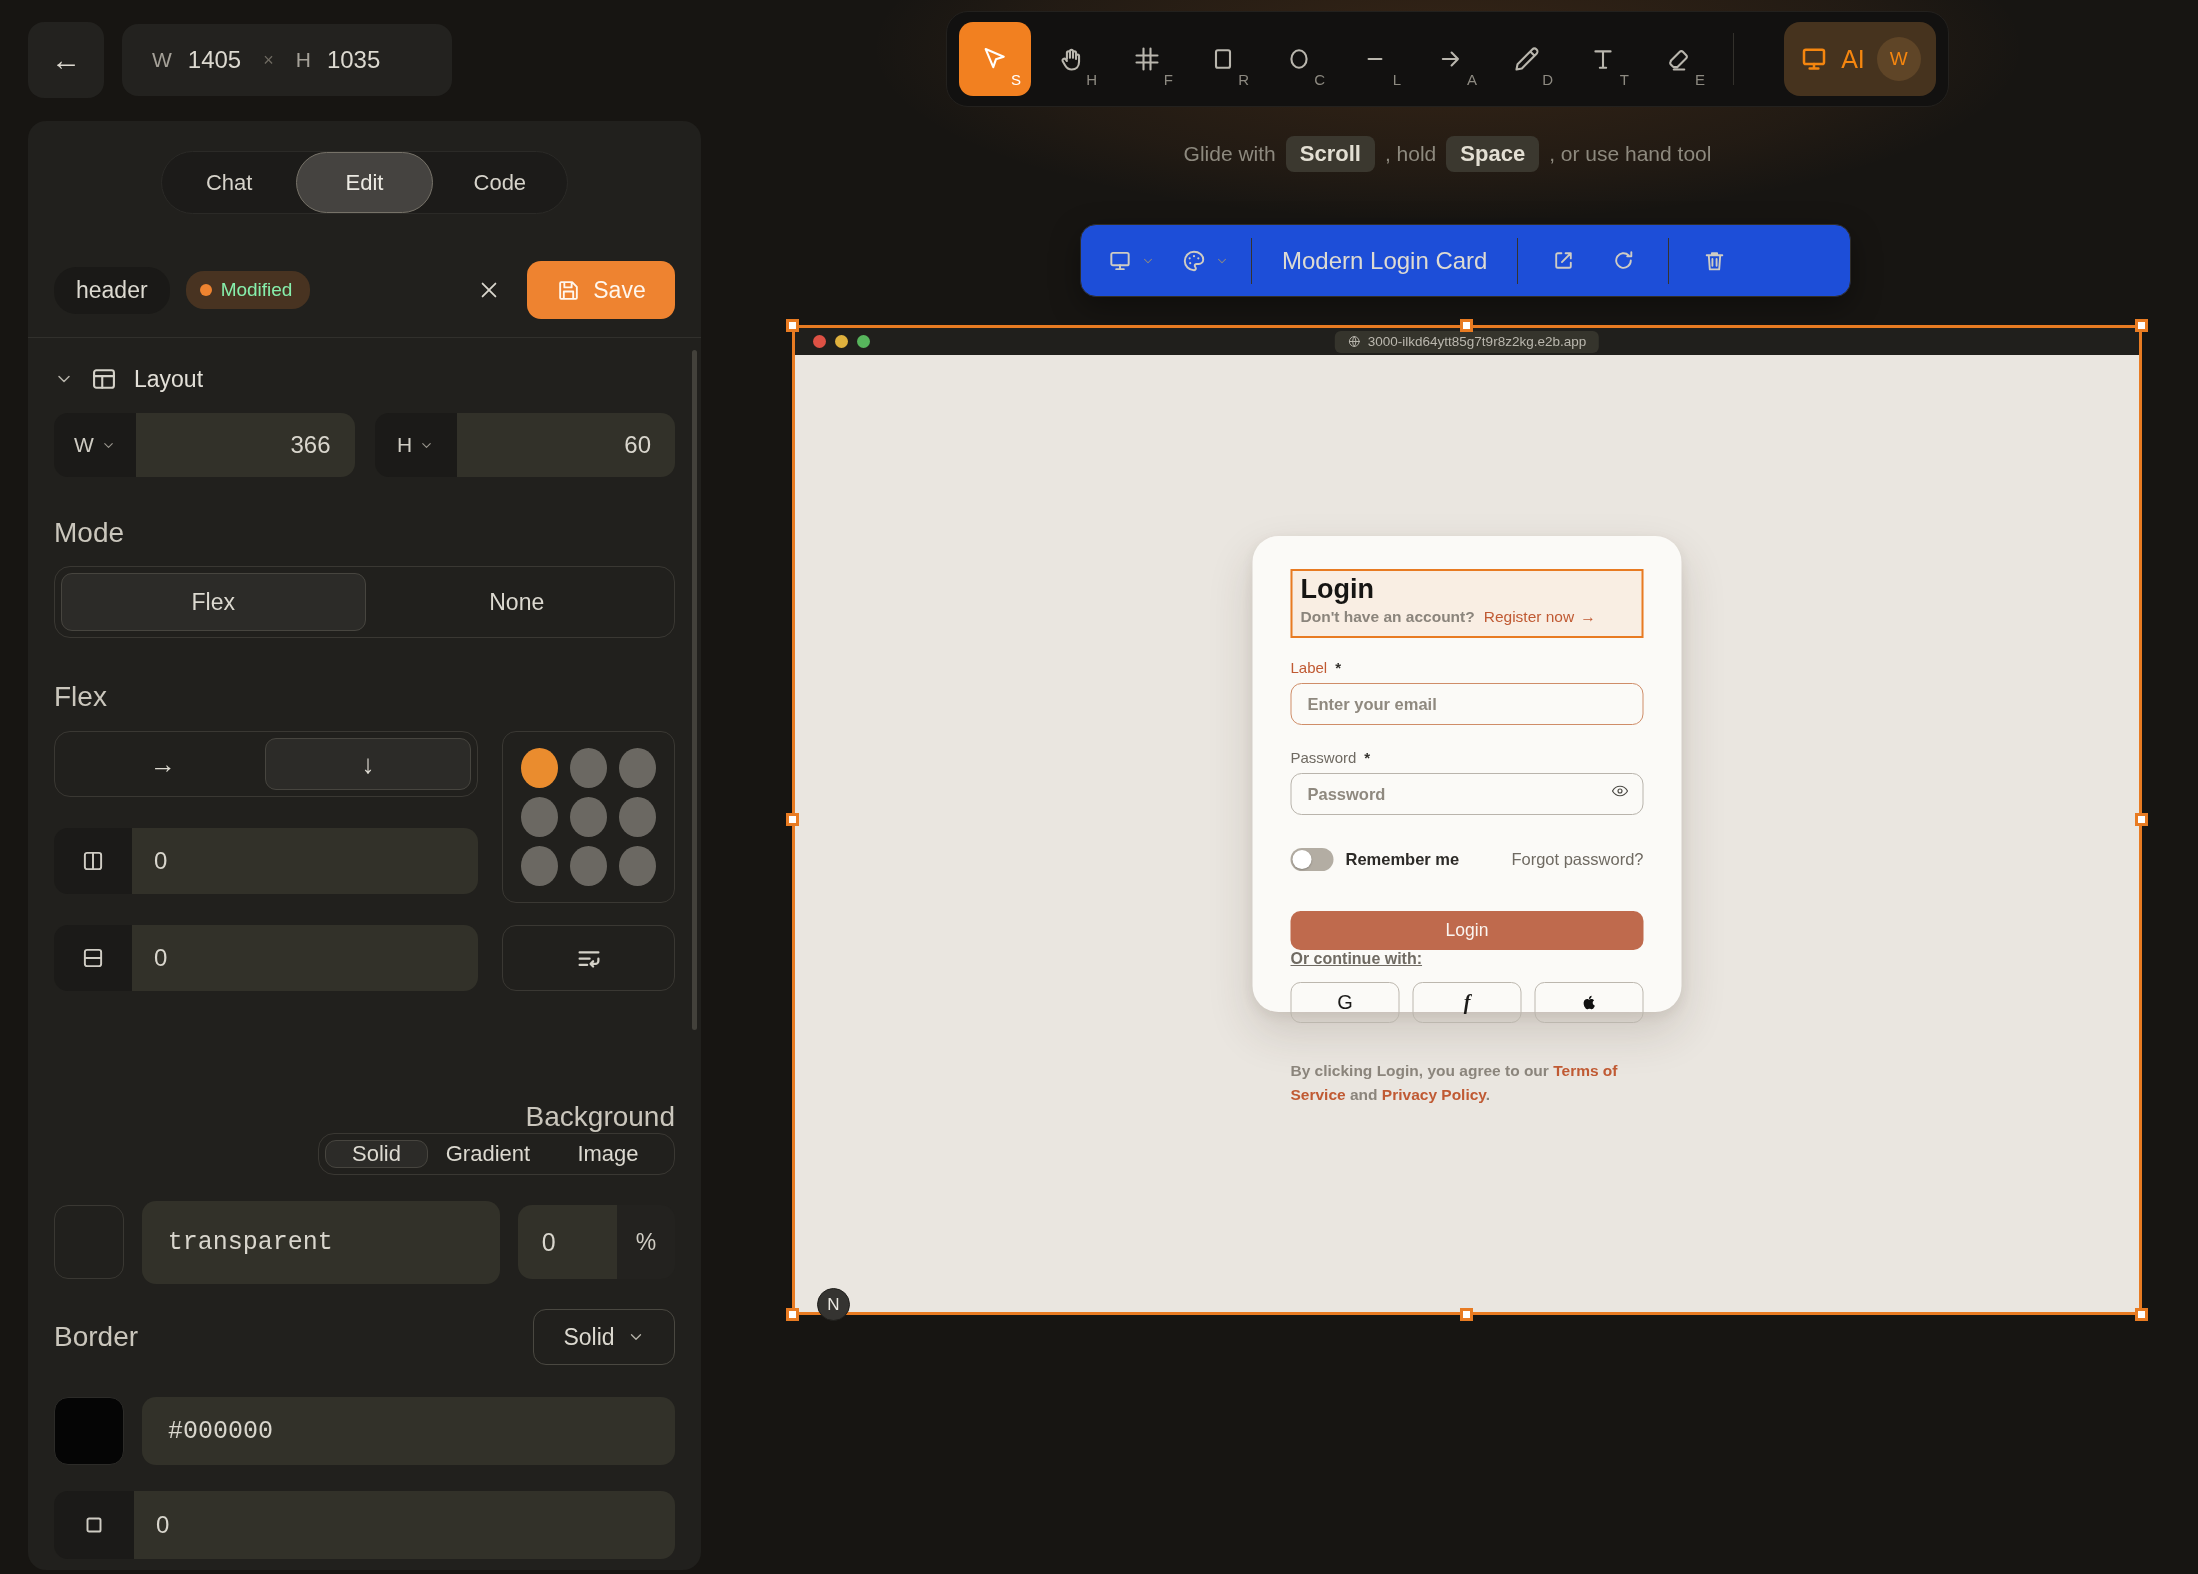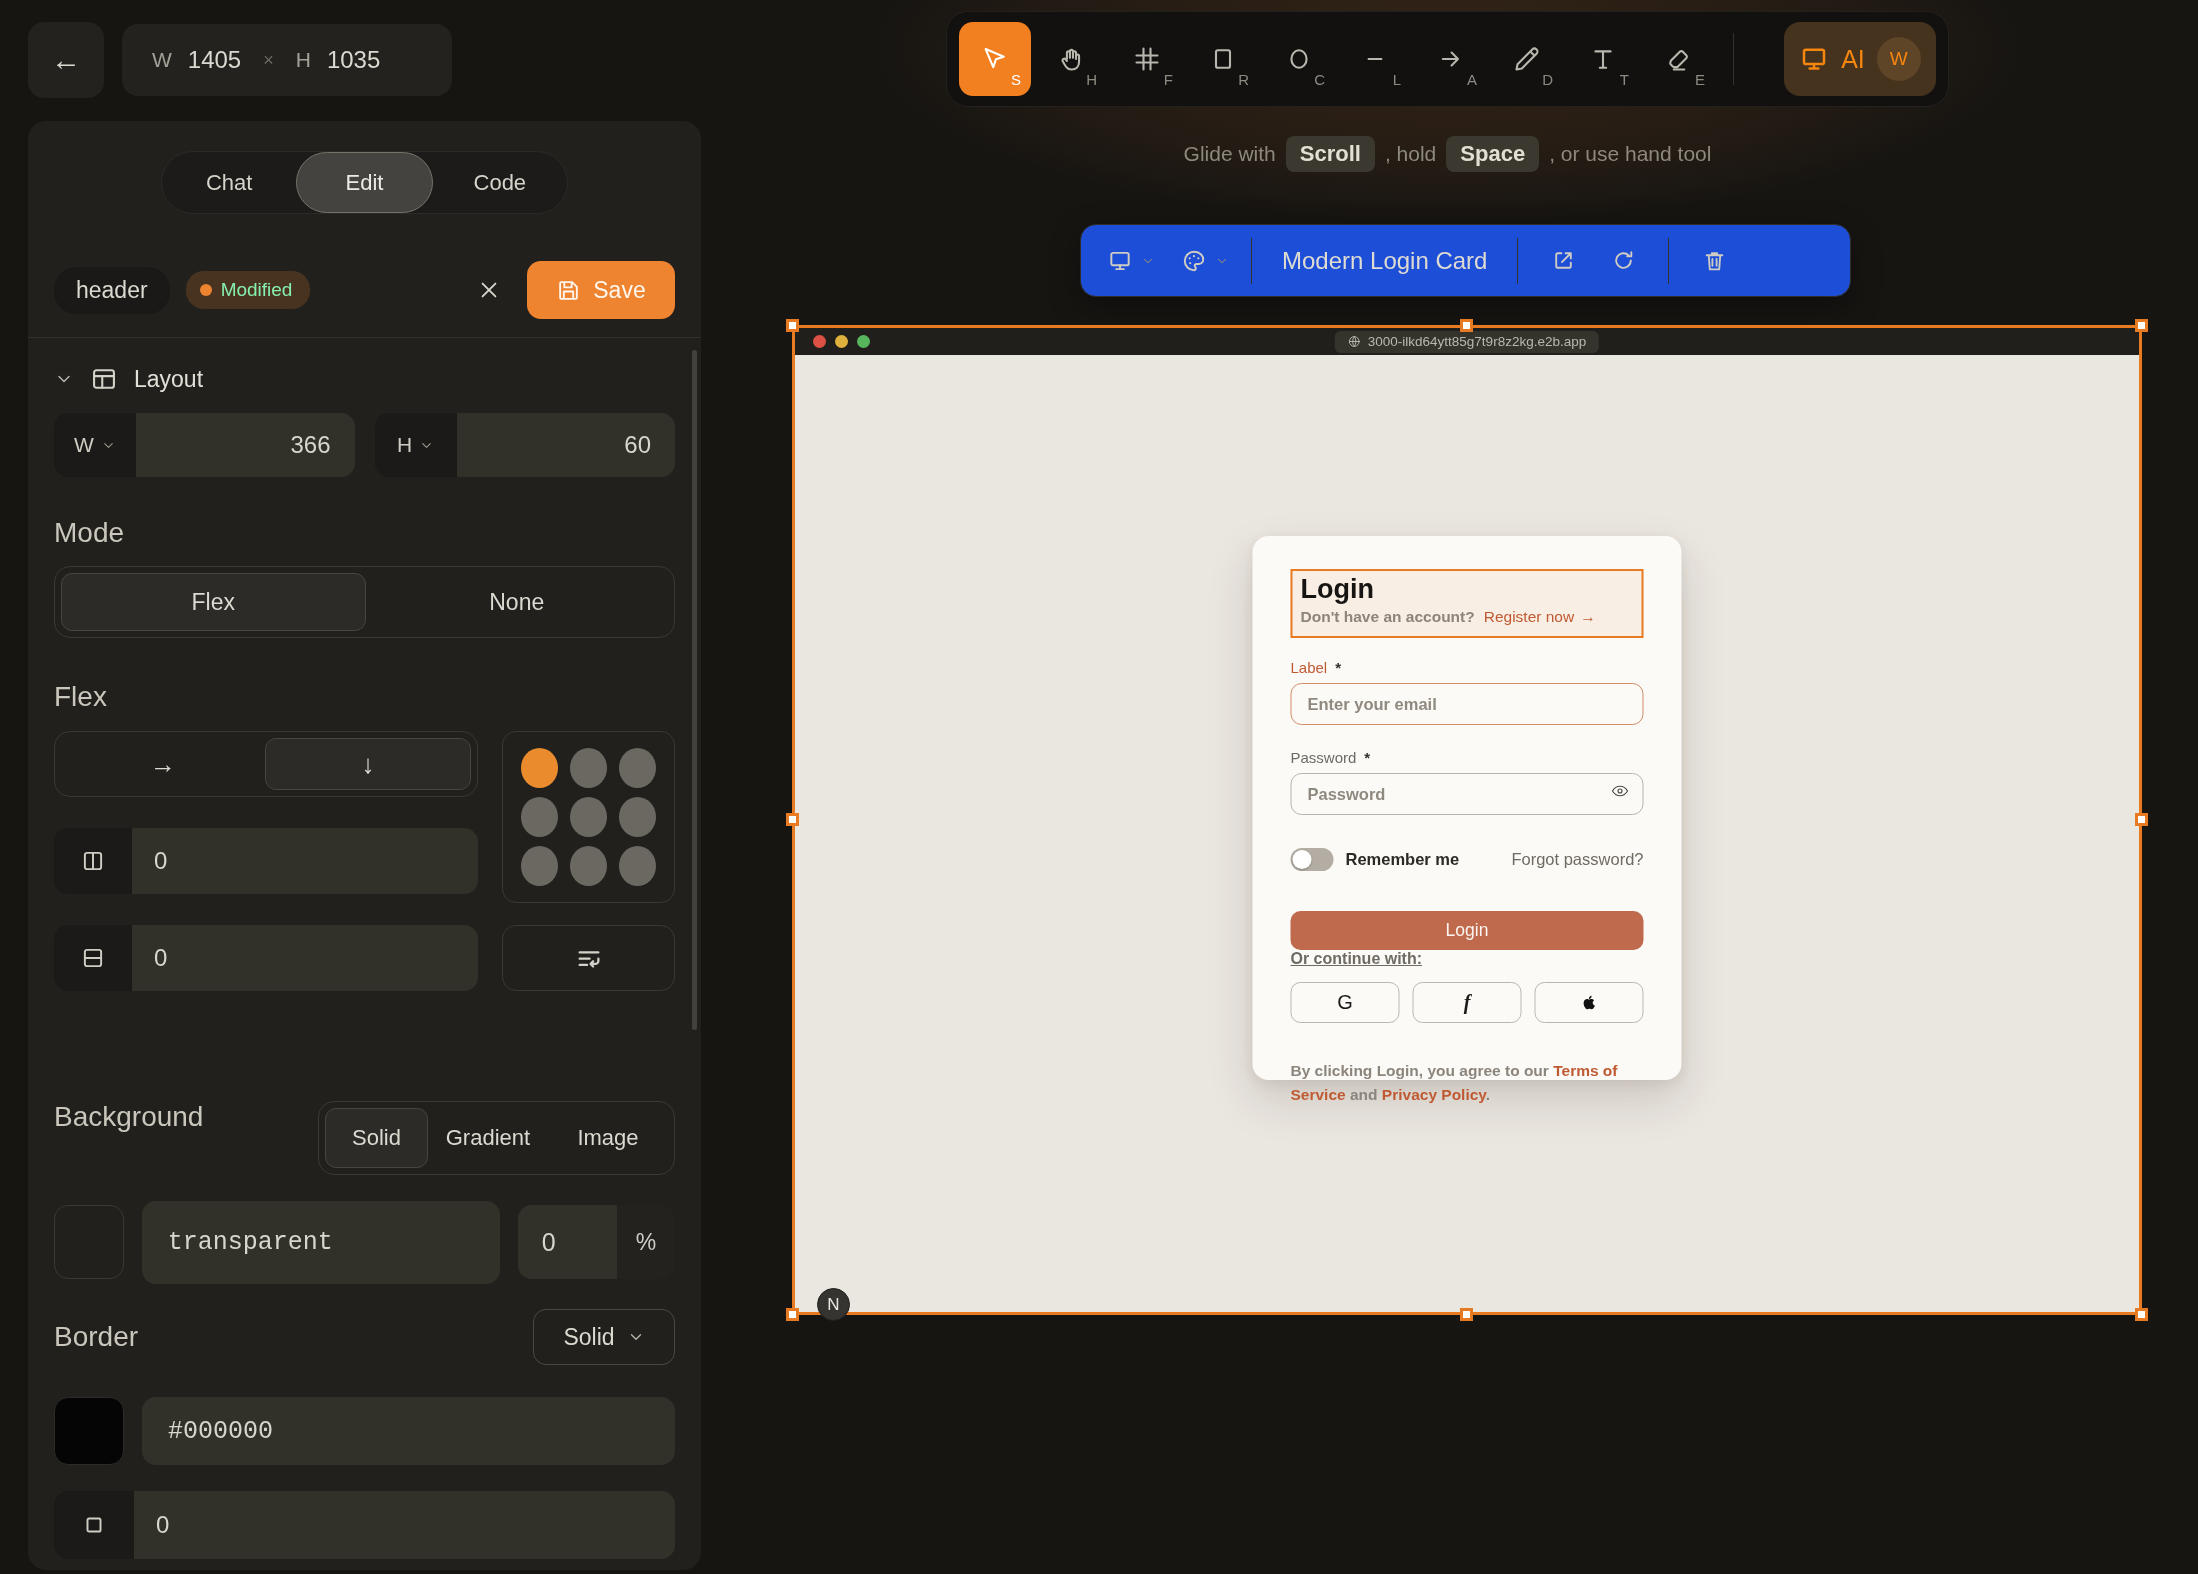--- a/index.html
+++ b/index.html
@@ -146,21 +146,21 @@
   .gap-ic { width:78px; background:#1b1a18; display:flex; align-items:center; justify-content:center; color:#cfccc3; }
   .gap-ic svg { width:26px; height:26px; }
   .gap-val { flex:1; background:#323129; display:flex; align-items:center; }
   .gap-val input { width:100%; background:none; border:none; outline:none; color:#d9d6cd; font-size:24px; padding-left:22px; font-family:"Liberation Sans",sans-serif; }
   .wrap-btn {
     position:absolute; left:474px; top:804px; width:173px; height:66px;
     border:1px solid #3a3833; border-radius:14px; display:flex; align-items:center; justify-content:center; color:#d4d1c8;
   }
   .wrap-btn svg { width:30px; height:30px; }
 
-  .bg-row { position:absolute; left:26px; right:26px; top:980px; height:74px; display:flex; align-items:flex-start; }
+  .bg-row { position:absolute; left:26px; right:26px; top:980px; height:74px; display:flex; align-items:flex-end;flex-direction:column; }
   .bg-seg { margin-left:auto; width:357px; height:74px; }
   .bg-seg .seg-opt { font-size:22px; }
   .bg-seg .seg-opt.selected { padding:0 26px; flex:0 0 auto; }
 
   .fill-row { position:absolute; left:26px; right:26px; top:1084px; height:74px; display:flex; gap:18px; align-items:center; }
   .swatch { width:70px; height:74px; border-radius:14px; border:1px solid #3a3833; background:#21201d; }
   .swatch.black { background:#050505; border-color:#2c2b28; }
   .mono-field { background:#323129; border-radius:14px; height:83px; display:flex; align-items:center; }
   .mono-field input { width:100%; background:none; border:none; outline:none; color:#d9d6cd; font-size:25px; font-family:"Liberation Mono", monospace; padding-left:26px; }
   .fill-name { width:360px; }
@@ -198,21 +198,21 @@
   }
   .url-pill svg { width:13px; height:13px; }
   .handle {
     position:absolute; width:13px; height:13px; background:#ffffff; border:3px solid #e87b22; z-index:5;
   }
   .page { position:relative; height:960px; }
 
   
   .card {
     position:absolute; left:50%; transform:translateX(-50%); top:181px;
-    width:429px; height:544px; background:#fbfaf7; border-radius:16px;
+    width:429px; height:476px; background:#fbfaf7; border-radius:26px;
     box-shadow:0 20px 45px rgba(60,45,30,.16), 0 4px 12px rgba(60,45,30,.08);
     padding:0 38px; color:#23211e;
   }
   .sel-box {
     margin-top:33px; height:69px; border:2px solid #e87b22; background:rgba(236,125,38,.09);
     padding:3px 8px;
   }
   .login-title { font-size:27px; font-weight:bold; color:#161513; line-height:1.15; }
   .sub-row { display:flex; gap:9px; margin-top:3px; font-size:15.5px; }
   .sub-q { color:#8b857c; font-weight:bold; }

